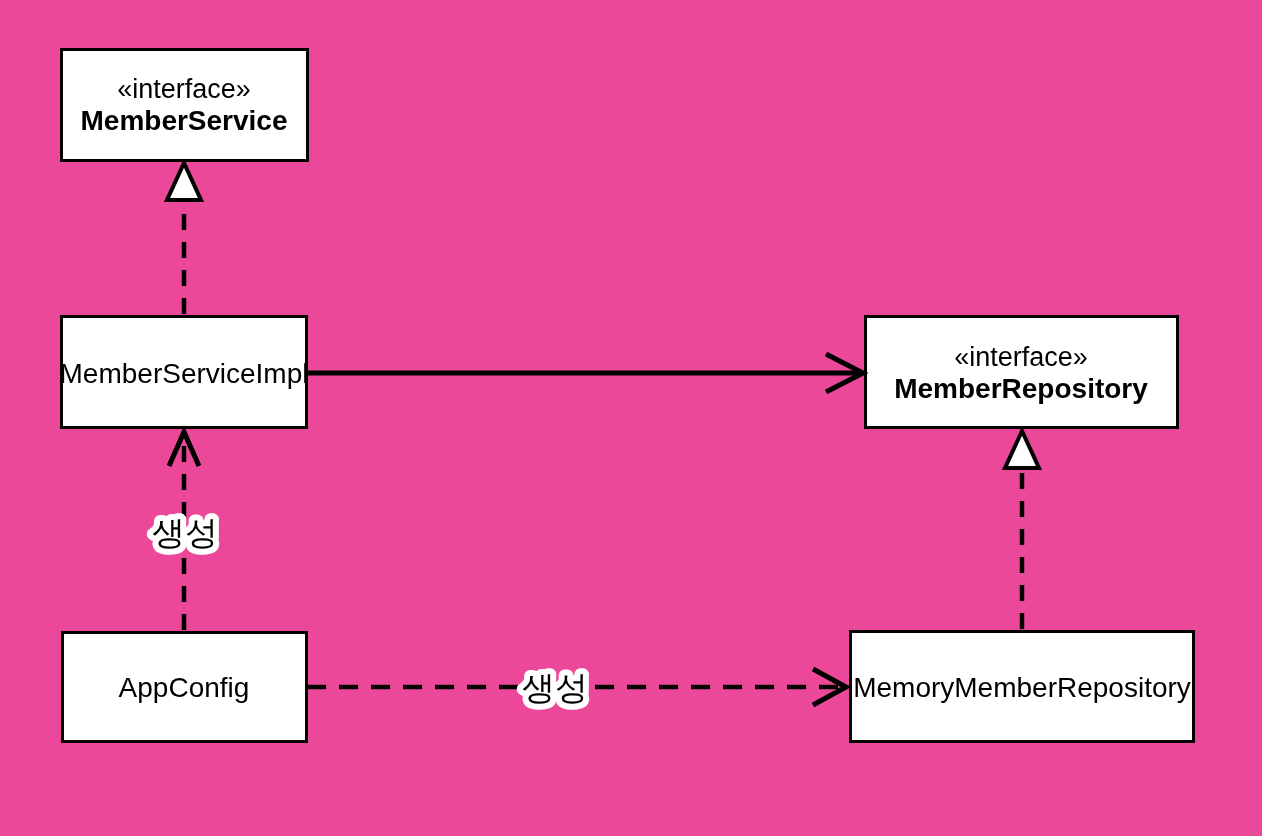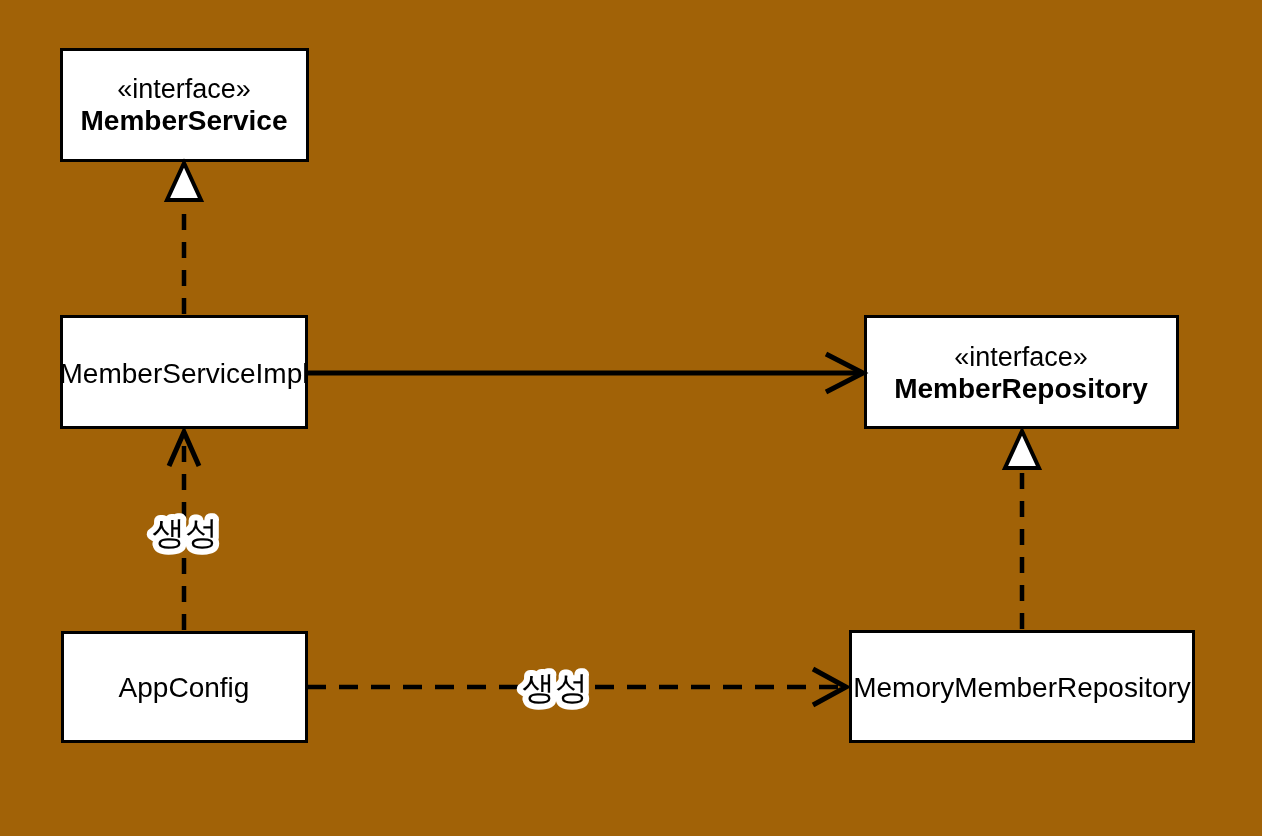--- a/index.html
+++ b/index.html
@@ -4,21 +4,21 @@
 <style>
   html, body {
     margin: 0;
     padding: 0;
     background: #ffffff;
   }
   .stage {
     position: relative;
     width: 1262px;
     height: 836px;
-    background: #a16207;
+    background: #ec4899;
     overflow: hidden;
   }
   svg text {
     font-family: "Liberation Sans", sans-serif;
     fill: #000000;
     text-anchor: middle;
   }
   .box {
     fill: #ffffff;
     stroke: #000000;

